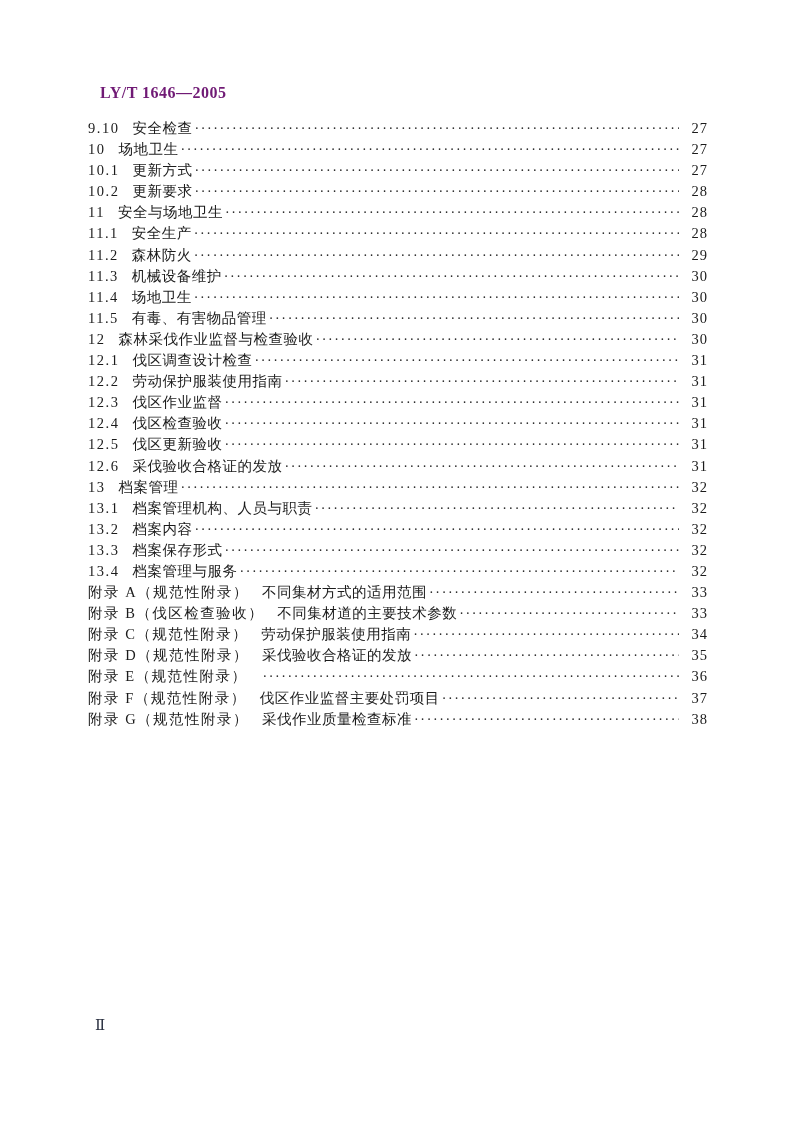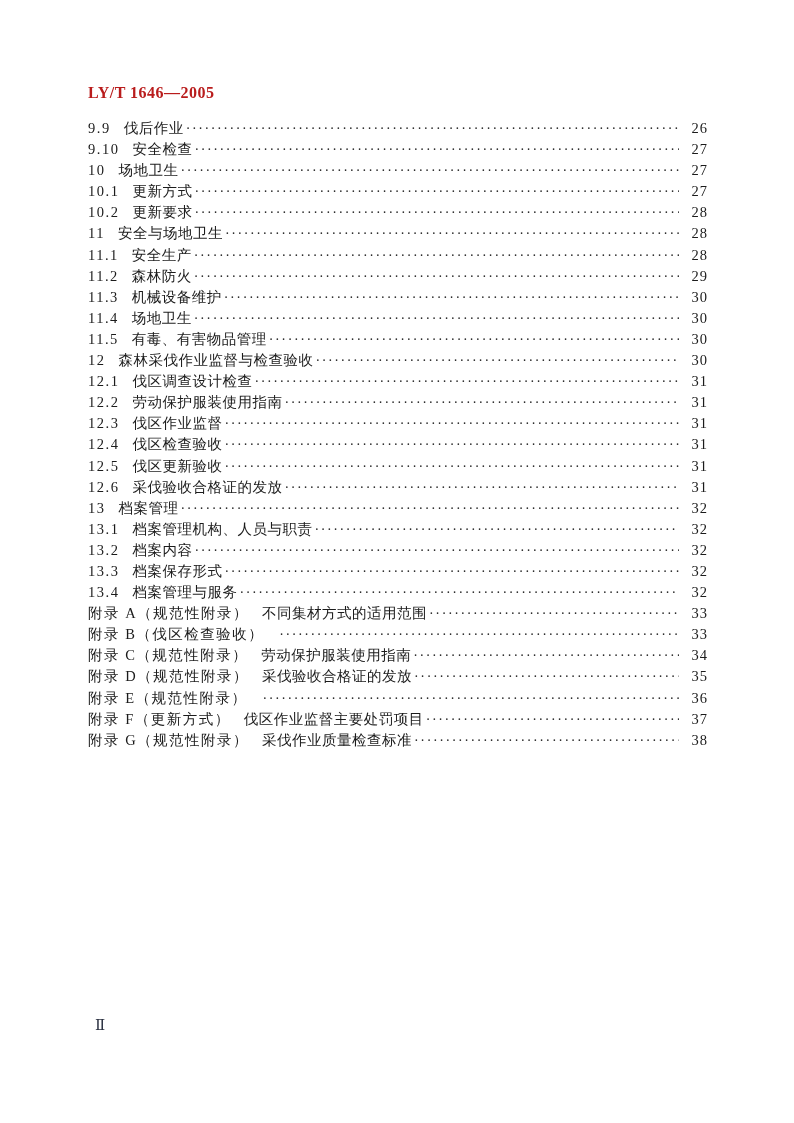--- a/index.html
+++ b/index.html
@@ -6,25 +6,25 @@
   body {
     width: 794px; height: 1123px;
     background: #ffffff;
     position: relative;
     font-family: "Liberation Serif", "DejaVu Serif", serif;
     color: #1b1b1b;
     overflow: hidden;
   }
   .doc-header {
     position: absolute;
-    left: 88px; top: 84px;
+    left: 100px; top: 84px;
     font-size: 16px;
     font-weight: bold;
     letter-spacing: 0.5px;
-    color: #b91c1c;
+    color: #701a75;
     white-space: nowrap;
   }
   .toc {
     position: absolute;
     left: 88px; top: 118px;
     width: 620px;
   }
   .toc-row {
     display: flex;
     align-items: baseline;
@@ -66,26 +66,20 @@
     color: #2a3040;
     letter-spacing: 0.5px;
   }
 </style>
 </head>
 <body>
 
 <div class="doc-header">LY/T 1646—2005</div>
 
 <div class="toc" id="toc-list">
-  <div class="toc-row">
-    <span class="toc-num">9.9</span>
-    <span class="toc-title">伐后作业</span>
-    <span class="toc-leader"></span>
-    <span class="toc-page">26</span>
-  </div>
 
   <div class="toc-row">
     <span class="toc-num">9.10</span>
     <span class="toc-title">安全检查</span>
     <span class="toc-leader"></span>
     <span class="toc-page">27</span>
   </div>
 
   <div class="toc-row">
     <span class="toc-num">10</span>
@@ -236,20 +230,21 @@
 
   <div class="toc-row">
     <span class="toc-num">附录 A（规范性附录）</span>
     <span class="toc-title">不同集材方式的适用范围</span>
     <span class="toc-leader"></span>
     <span class="toc-page">33</span>
   </div>
 
   <div class="toc-row">
     <span class="toc-num">附录 B（伐区检查验收）</span>
+    <span class="toc-title">不同集材道的主要技术参数</span>
     <span class="toc-leader"></span>
     <span class="toc-page">33</span>
   </div>
 
   <div class="toc-row">
     <span class="toc-num">附录 C（规范性附录）</span>
     <span class="toc-title">劳动保护服装使用指南</span>
     <span class="toc-leader"></span>
     <span class="toc-page">34</span>
   </div>
@@ -261,21 +256,21 @@
     <span class="toc-page">35</span>
   </div>
 
   <div class="toc-row">
     <span class="toc-num">附录 E（规范性附录）</span>
     <span class="toc-leader"></span>
     <span class="toc-page">36</span>
   </div>
 
   <div class="toc-row">
-    <span class="toc-num">附录 F（更新方式）</span>
+    <span class="toc-num">附录 F（规范性附录）</span>
     <span class="toc-title">伐区作业监督主要处罚项目</span>
     <span class="toc-leader"></span>
     <span class="toc-page">37</span>
   </div>
 
   <div class="toc-row">
     <span class="toc-num">附录 G（规范性附录）</span>
     <span class="toc-title">采伐作业质量检查标准</span>
     <span class="toc-leader"></span>
     <span class="toc-page">38</span>

